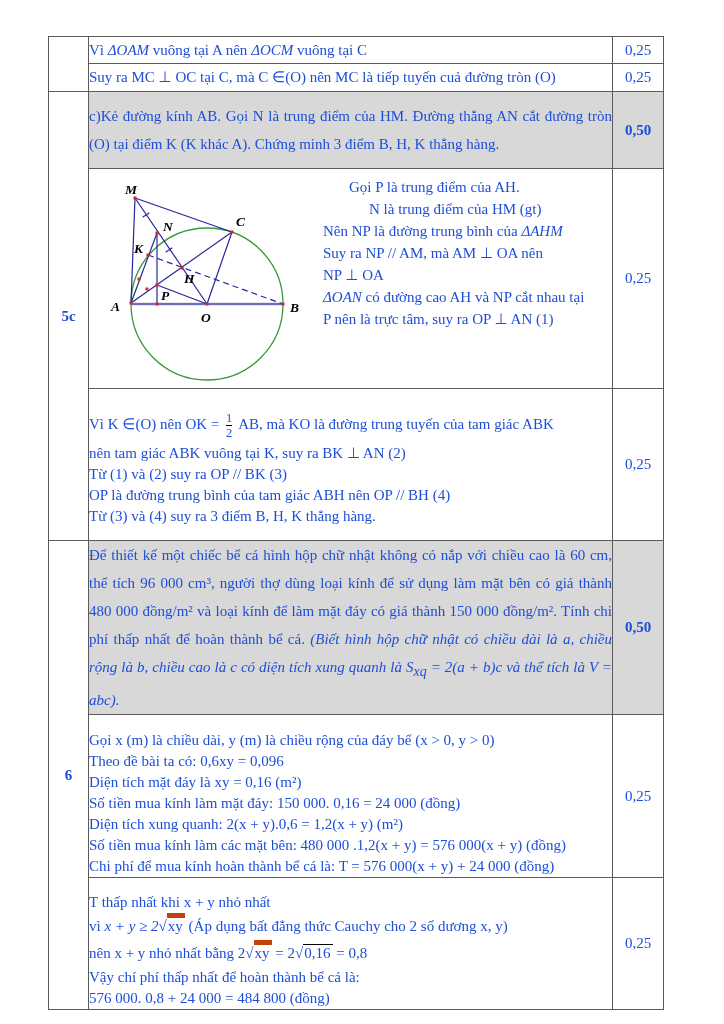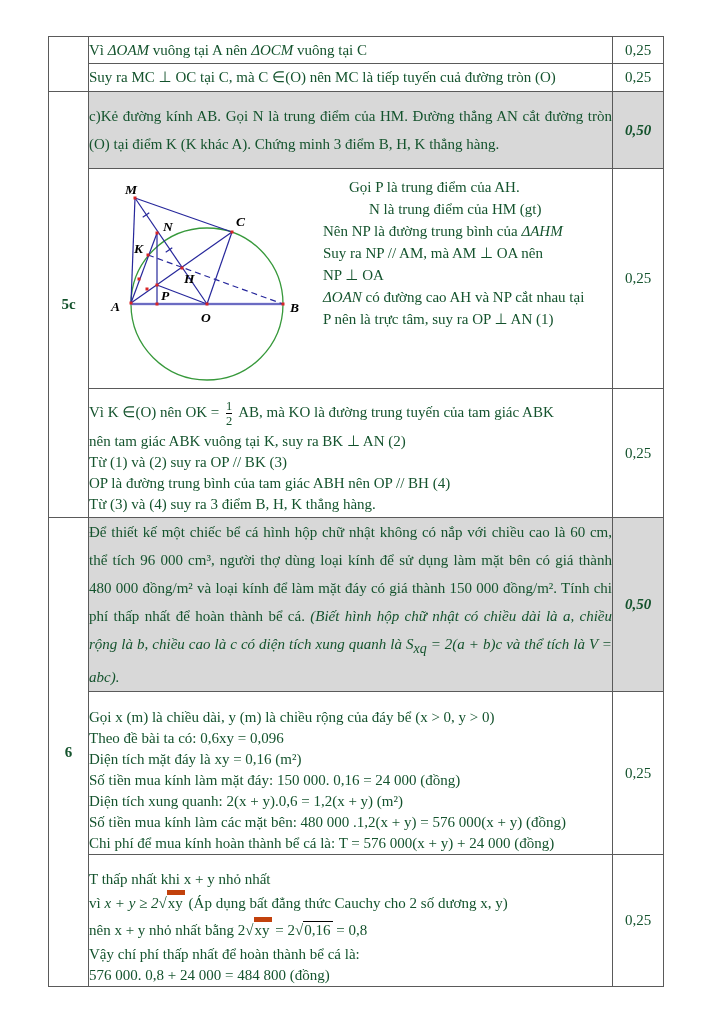--- a/index.html
+++ b/index.html
@@ -1,25 +1,25 @@
 <!DOCTYPE html>
 <html><head>
 <meta charset="utf-8">
 <style>
   html,body{margin:0;padding:0;background:#ffffff;}
   .page{position:relative;width:724px;height:1024px;background:#fff;
-        font-family:"Liberation Serif",serif;color:#14532d;overflow:hidden;}
+        font-family:"Liberation Serif",serif;color:#1d4ed8;overflow:hidden;}
 
   table.ans{position:absolute;left:48px;top:36px;width:615px;
             border-collapse:collapse;table-layout:fixed;}
   table.ans td{border:1px solid #5a5a5a;padding:0;font-size:15px;
                vertical-align:middle;overflow:hidden;}
   .lab{text-align:center;font-weight:bold;font-size:15.5px;}
   .score{text-align:center;}
-  .score.b{font-weight:bold;font-style:italic;}
+  .score.b{font-weight:bold;}
   .gray{background:#d8d8d8;}
   .txt{padding:1px 5px 1px 7px;line-height:21px;}
   .vtop{vertical-align:top;}
   .q{padding:6px 7px 0 7px;line-height:28px;text-align:justify;
      vertical-align:top;font-size:14.8px;}
   .it{font-style:italic;}
   .nowrap{white-space:nowrap;}
   sub{font-size:14px;}
 
   
@@ -135,21 +135,21 @@
             <div class="nowrap">Suy ra NP // AM, mà AM ⊥ OA nên</div>
             <div class="nowrap">NP ⊥ OA</div>
             <div class="nowrap"><span class="it">ΔOAN</span><span> có đường cao AH và NP cắt nhau tại</span></div>
             <div class="nowrap">P nên là trực tâm, suy ra OP ⊥ AN (1)</div>
           </div>
         </div>
       </td>
       <td class="score">0,25</td>
     </tr>
 
-    <tr style="height:129px">
+    <tr style="height:152px">
       <td class="txt vtop" style="padding-top:4px">
         <div class="fracline nowrap">
           <span>Vì K ∈(O) nên OK = </span><span class="frac">
                 <span>1</span>
                 <span class="fden">2</span>
               </span><span> AB, mà KO là đường trung tuyến của tam giác ABK</span>
         </div>
         <div class="nowrap">nên tam giác ABK vuông tại K, suy ra BK ⊥ AN (2)</div>
         <div class="nowrap">Từ (1) và (2) suy ra OP // BK (3)</div>
         <div class="nowrap">OP là đường trung bình của tam giác ABH nên OP // BH (4)</div>

